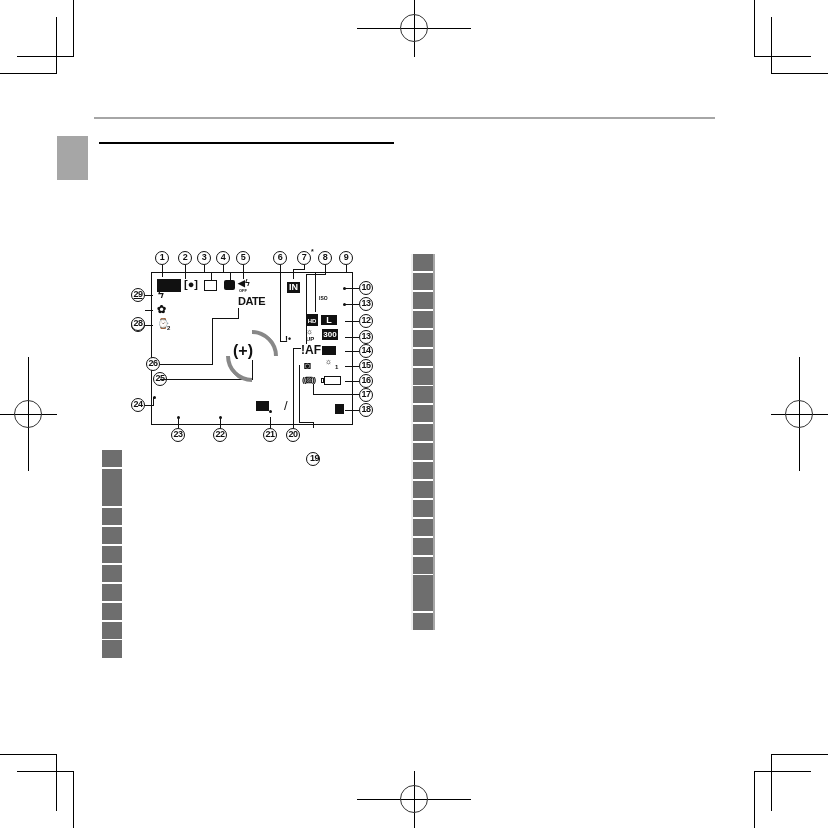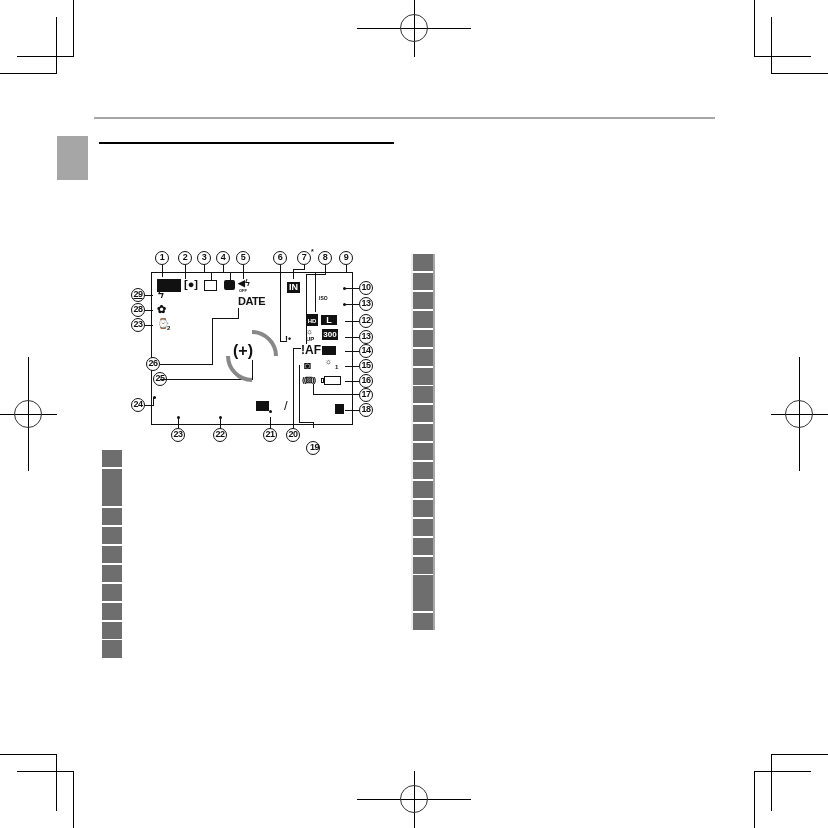--- a/index.html
+++ b/index.html
@@ -95,31 +95,31 @@
   <div class="num" style="left:359px;top:281px;">10</div>
   <div class="num" style="left:359px;top:297px;">13</div>
   <div class="num" style="left:359px;top:314px;">12</div>
   <div class="num" style="left:359px;top:330px;">13</div>
   <div class="num" style="left:359px;top:344px;">14</div>
   <div class="num" style="left:359px;top:359px;">15</div>
   <div class="num" style="left:359px;top:374px;">16</div>
   <div class="num" style="left:359px;top:388px;">17</div>
   <div class="num" style="left:359px;top:403px;">18</div>
 
-  <div class="num" style="left:306px;top:441px;text-align:right;">19</div>
+  <div class="num" style="left:306px;top:452px;text-align:right;">19</div>
   <div class="num" style="left:286px;top:428px;">20</div>
   <div class="num" style="left:263px;top:428px;">21</div>
   <div class="num" style="left:213px;top:428px;">22</div>
   <div class="num" style="left:171px;top:428px;">23</div>
 
   <div class="num" style="left:131px;top:398px;">24</div>
   <div class="num" style="left:146px;top:372px;margin-left:7px;">25</div>
   <div class="num" style="left:146px;top:357px;">26</div>
   <div class="num" style="left:131px;top:318px;">23</div>
-  <div class="num" style="left:131px;top:303px;">28</div>
+  <div class="num" style="left:131px;top:317px;">28</div>
   <div class="num" style="left:131px;top:288px;text-decoration:underline;">29</div>
 
   <div class="leader" style="left:162px;top:265px;width:1px;height:12px;"></div>
   <div class="leader" style="left:185px;top:265px;width:1px;height:14px;"></div>
   <div class="leader" style="left:204px;top:265px;width:1px;height:8px;"></div>
   <div class="leader" style="left:204px;top:272px;width:7px;height:1px;"></div>
   <div class="leader" style="left:211px;top:272px;width:1px;height:8px;"></div>
   <div class="leader" style="left:223px;top:265px;width:1px;height:8px;"></div>
   <div class="leader" style="left:223px;top:272px;width:7px;height:1px;"></div>
   <div class="leader" style="left:230px;top:272px;width:1px;height:8px;"></div>

